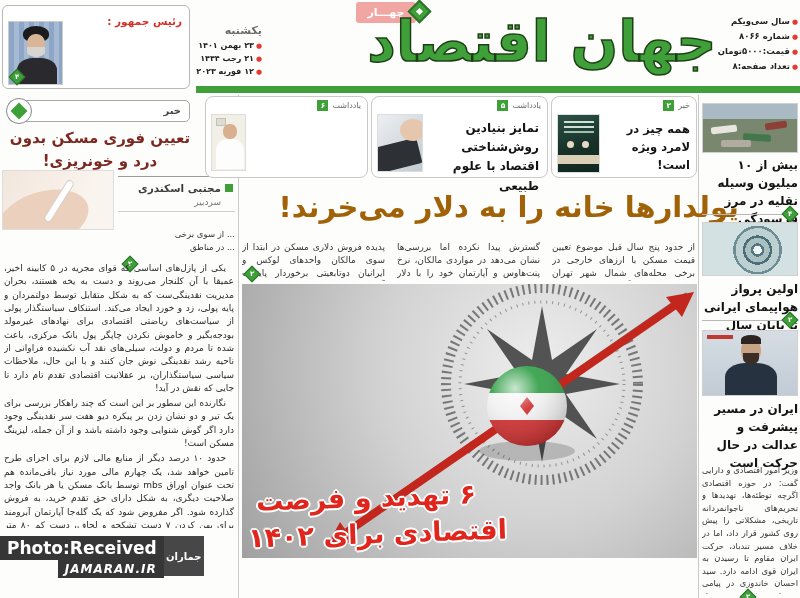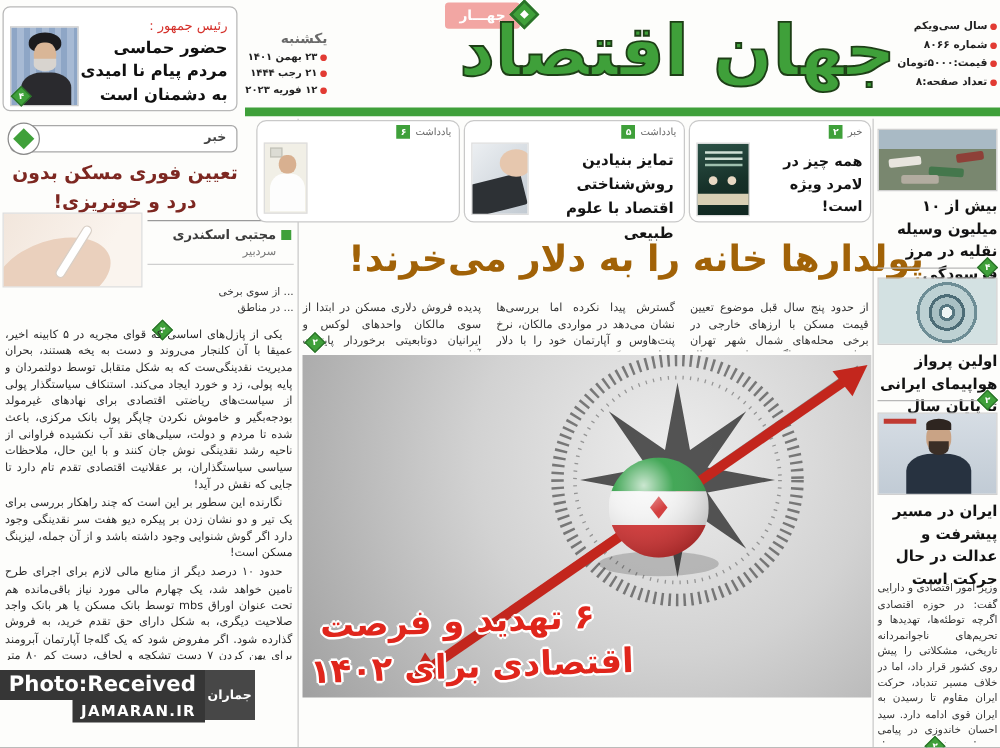--- a/index.html
+++ b/index.html
@@ -12,21 +12,21 @@
   .abs { position:absolute; }
 
   
   .president-box { left:2px; top:5px; width:188px; height:84px; border:1px solid #b8b8b8; border-radius:6px; background:#fff; }
   .pres-photo { position:absolute; left:5px; top:15px; width:55px; height:64px; border:1px solid #ccc;
     background:repeating-linear-gradient(90deg,#8ea6c6 0 5px,#a7bad4 5px 10px); overflow:hidden; }
   .pres-turban { position:absolute; left:14px; top:4px; width:26px; height:16px; background:#1b1b1d; border-radius:50% 50% 40% 40%; }
   .pres-face { position:absolute; left:18px; top:12px; width:18px; height:20px; background:#d9b697; border-radius:45%; }
   .pres-beard { position:absolute; left:18px; top:25px; width:18px; height:10px; background:#d8d4cf; border-radius:0 0 50% 50%; }
   .pres-robe { position:absolute; left:8px; top:36px; width:40px; height:30px; background:#2a2a2e; border-radius:40% 40% 0 0; }
-  .pres-kicker { position:absolute; right:7px; top:9px; color:#d5312b; font-size:10.5px; font-weight:normal; }
+  .pres-kicker { position:absolute; right:7px; top:9px; color:#d5312b; font-size:10.5px; font-weight:bold; }
   .pres-headline { position:absolute; right:7px; top:24px; width:120px; font-size:13px; font-weight:bold; color:#101010; line-height:1.45; text-align:right; }
   .dia { background:#3fa03a; border:1px solid #2b722a; transform:rotate(45deg); display:flex; align-items:center; justify-content:center; }
   .dia > span { transform:rotate(-45deg); color:#fff; font-weight:bold; }
   .dia-13 { width:12px; height:12px; } .dia-13 > span { font-size:7px; }
   .pres-dia { left:8px; bottom:5px; }
 
   .date-block { left:196px; top:24px; width:66px; text-align:right; }
   .weekday { font-size:11px; color:#6a6a6a; font-weight:bold; margin-bottom:4px; }
   .date-line { font-size:8px; font-weight:bold; color:#222; margin-bottom:4px; white-space:nowrap; }
   .dot { color:#e23b33; font-size:7px; margin-left:2px; }
@@ -64,21 +64,21 @@
   .frag-dia { left:124px; top:258px; }
   .edit-body { left:4px; top:262px; width:230px; height:266px; overflow:hidden;
     font-size:9px; line-height:1.48; color:#2a2a2a; text-align:justify; }
   .edit-body p { text-indent:8px; margin-bottom:2px; }
 
   .watermark { left:0; top:536px; display:flex; align-items:flex-start; }
   .wm-logo { width:40px; height:40px; background:rgba(45,45,45,.88); color:#fff; font-size:10px; font-weight:bold;
     display:flex; align-items:center; justify-content:center; }
   .wm-col { display:flex; flex-direction:column; align-items:flex-start; }
   .wm-credit,.wm-site { background:rgba(10,10,10,.82); color:#fff; font-weight:bold; padding:2px 7px; direction:ltr; }
-  .wm-credit { font-size:17px; } .wm-site { font-size:12px; letter-spacing:1px; }
+  .wm-credit { font-size:17px; } .wm-site { font-size:12px; letter-spacing:1px;font-style:italic; }
 
   
   .note-box { top:96px; height:82px; border:1px solid #c9c9c9; border-radius:8px; background:#fff; }
   .note-head { position:absolute; right:6px; top:3px; display:flex; align-items:center; gap:4px; }
   .note-head-label { font-size:8px; color:#666; }
   .num-sq { width:11px; height:11px; background:#3fa03a; color:#fff; font-size:7.5px; font-weight:bold;
     display:flex; align-items:center; justify-content:center; }
   .note-photo { position:absolute; left:5px; top:17px; border:1px solid #ddd; overflow:hidden; }
   .note-headline { position:absolute; text-align:right; font-weight:bold; color:#131313; }
 
@@ -151,21 +151,20 @@
 <div id="page">
 
   <div class="abs president-box">
     <div class="pres-photo">
       <div class="pres-robe"></div>
       <div class="pres-turban"></div>
       <div class="pres-face"></div>
       <div class="pres-beard"></div>
     </div>
     <div class="pres-kicker">رئیس جمهور :</div>
-    <div class="pres-headline">حضور حماسی مردم پیام نا امیدی به دشمنان است</div>
     <div class="abs dia dia-13 pres-dia">
         <span>۴</span>
       </div>
   </div>
 
   <div class="abs date-block">
     <div class="weekday">یکشنبه</div>
     <div class="date-line"><span class="dot">●</span><span>۲۳ بهمن ۱۴۰۱</span></div>
     <div class="date-line"><span class="dot">●</span><span>۲۱ رجب ۱۴۴۴</span></div>
     <div class="date-line"><span class="dot">●</span><span>۱۲ فوریه ۲۰۲۳</span></div>

